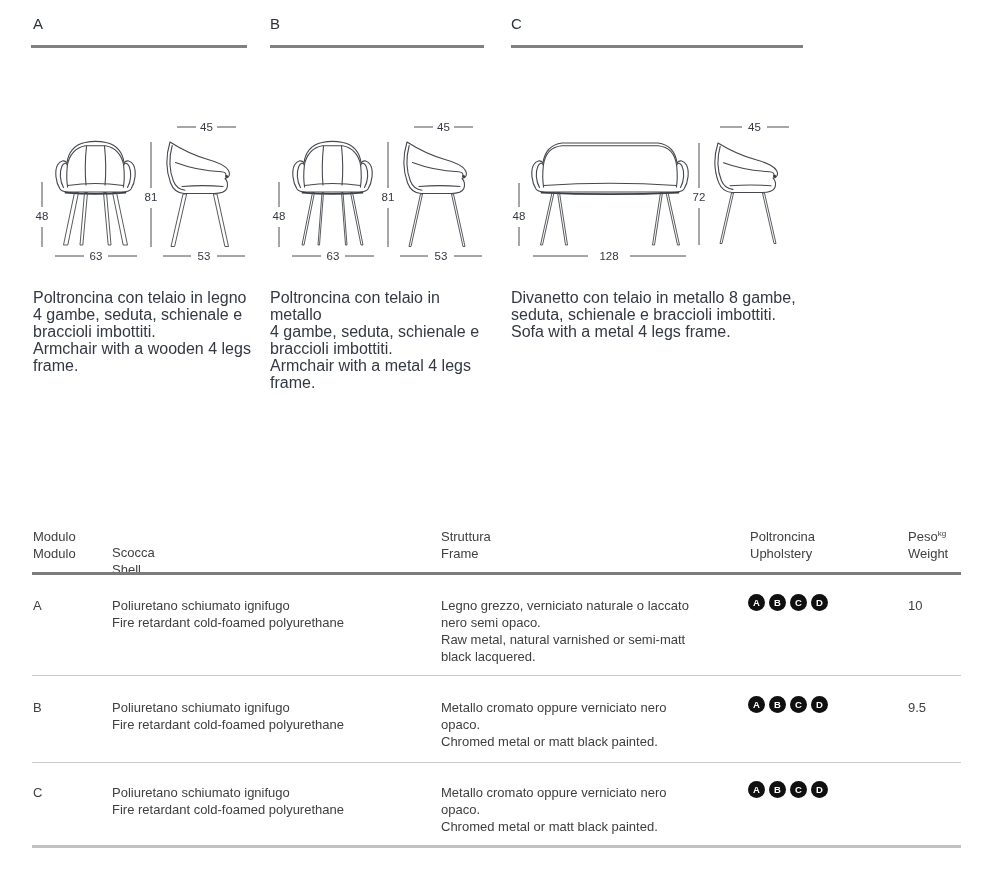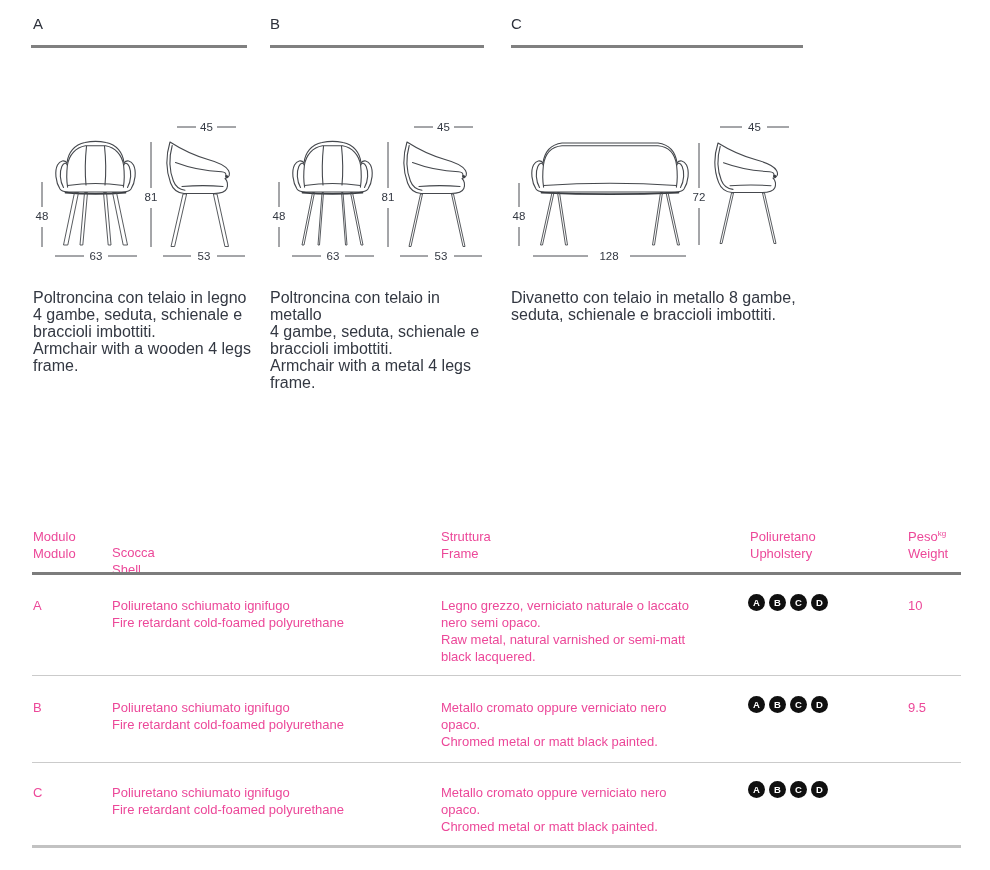--- a/index.html
+++ b/index.html
@@ -12,21 +12,21 @@
   .drawings{position:absolute;left:0;top:0;}
   .art{stroke:#45484d;stroke-width:1.1;fill:none;stroke-linecap:round;stroke-linejoin:round;}
   .art-heavy{stroke:#3a3d42;stroke-width:1.8;fill:none;stroke-linecap:round;}
   .leg{stroke:#45484d;stroke-width:.9;fill:none;stroke-linejoin:round;}
   .dim line{stroke:#4a4d52;stroke-width:1;}
   .dim text{font-family:"Liberation Sans",sans-serif;font-size:11.5px;fill:#333842;text-anchor:middle;}
   .armdot{fill:#3a3d42;stroke:none;}
   
   .desc{position:absolute;top:289px;font-size:16px;line-height:17px;color:#333842;}
   
-  .t-cell{position:absolute;font-size:13px;line-height:17px;color:#ec4899;}
+  .t-cell{position:absolute;font-size:13px;line-height:17px;color:#404040;}
   .rule-dark{position:absolute;left:32px;width:929px;height:2.5px;background:#7c7c7c;}
   .rule-light{position:absolute;left:32px;width:929px;height:1px;background:#cbcbcb;}
   .rule-bottom{position:absolute;left:32px;width:929px;height:3px;background:#c2c2c2;}
   sup{font-size:8px;vertical-align:super;line-height:0;text-align:center;}
   .badges{position:absolute;display:flex;}
   .badge{width:17px;height:17px;margin-right:4px;border-radius:50%;background:#101010;color:#ffffff;
          display:flex;align-items:center;justify-content:center;font-size:9.5px;font-weight:700;}
 </style>
 </head>
 <body>
@@ -203,36 +203,37 @@
   <div class="desc" style="left:270px;width:225px">
     <div>Poltroncina con telaio in metallo</div>
     <div>4 gambe, seduta, schienale e</div>
     <div>braccioli imbottiti.</div>
     <div>Armchair with a metal 4 legs</div>
     <div>frame.</div>
   </div>
   <div class="desc" style="left:511px;width:320px">
     <div>Divanetto con telaio in metallo 8 gambe,</div>
     <div>seduta, schienale e braccioli imbottiti.</div>
+    <div>Sofa with a metal 4 legs frame.</div>
   </div>
 
   <div class="t-cell" style="left:33px;top:528px">
     <div>Modulo</div>
     <div>Modulo</div>
   </div>
   <div class="t-cell" style="left:112px;top:544px">
     <div>Scocca</div>
     <div>Shell</div>
   </div>
   <div class="t-cell" style="left:441px;top:528px">
     <div>Struttura</div>
     <div>Frame</div>
   </div>
   <div class="t-cell" style="left:750px;top:528px">
-    <div>Poliuretano</div>
+    <div>Poltroncina</div>
     <div>Upholstery</div>
   </div>
   <div class="t-cell" style="left:908px;top:528px">
     <div><span>Peso</span><sup>kg</sup></div>
     <div>Weight</div>
   </div>
   <div class="rule-dark" style="top:572px"></div>
 
   <div class="t-cell" style="left:33px;top:597px">A</div>
   <div class="t-cell" style="left:112px;top:597px">

